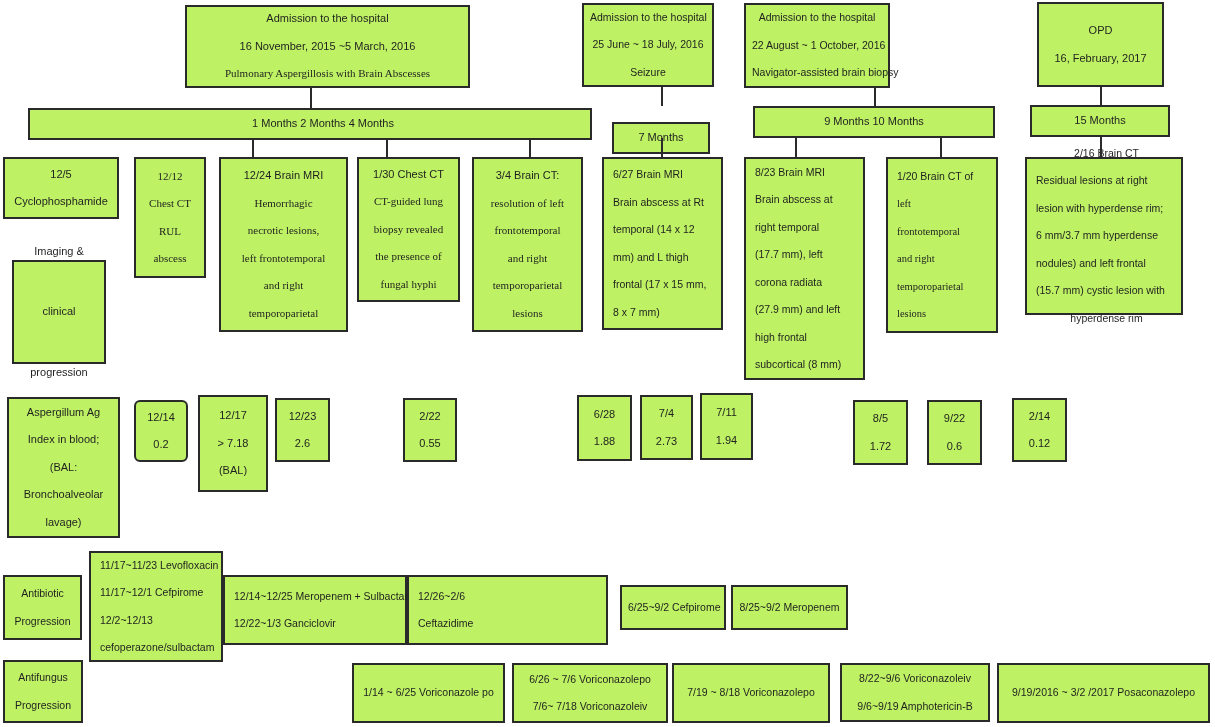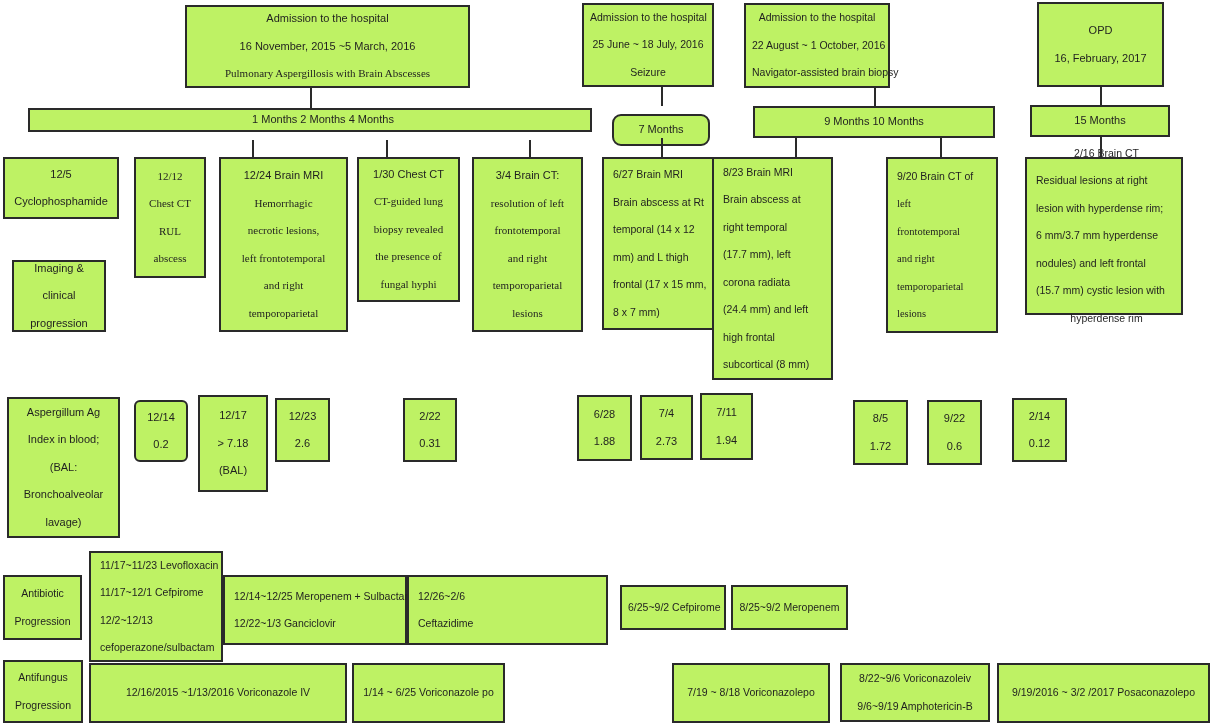--- a/index.html
+++ b/index.html
@@ -50,24 +50,24 @@
     </div>
     <div class="node" style="left: 744px; top: 3px; width: 146px; height: 85px; font-size: 10.5px; border-color: rgb(42, 42, 42);">
       <div class="line" style="text-align: center;">Admission to the hospital</div>
       <div class="line" style="text-align: center;">22 August ~ 1 October, 2016</div>
       <div class="line" style="text-align: center;">Navigator-assisted brain biopsy</div>
     </div>
     <div class="node" style="left: 1037px; top: 2px; width: 127px; height: 85px; font-size: 11px; border-color: rgb(42, 42, 42);">
       <div class="line" style="text-align: center;">OPD</div>
       <div class="line" style="text-align: center;">16, February, 2017</div>
     </div>
-    <div class="node" style="left: 28px; top: 108px; width: 564px; height: 24px; font-size: 11px; border-color: rgb(42, 42, 42); padding-left: 32px;">
+    <div class="node" style="left: 28px; top: 108px; width: 564px; height: 32px; font-size: 11px; border-color: rgb(42, 42, 42); padding-left: 32px;">
       <div class="line" style="text-align: center;">1 Months 2 Months 4 Months</div>
     </div>
-    <div class="node" style="left: 612px; top: 114px; width: 98px; height: 32px; font-size: 11px; border-color: rgb(42, 42, 42); border-radius: 9px;">
+    <div class="node" style="left: 612px; top: 122px; width: 98px; height: 32px; font-size: 11px; border-color: rgb(42, 42, 42);">
       <div class="line" style="text-align: center;">7 Months</div>
     </div>
     <div class="node" style="left: 753px; top: 106px; width: 242px; height: 32px; font-size: 11px; border-color: rgb(42, 42, 42);">
       <div class="line" style="text-align: center;">9 Months 10 Months</div>
     </div>
     <div class="node" style="left: 1030px; top: 105px; width: 140px; height: 32px; font-size: 11px; border-color: rgb(42, 42, 42);">
       <div class="line" style="text-align: center;">15 Months</div>
     </div>
     <div class="node" style="left: 3px; top: 157px; width: 116px; height: 62px; font-size: 11px; border-color: rgb(42, 42, 42);">
       <div class="line" style="text-align: center;">12/5</div>
@@ -103,48 +103,48 @@
       <div class="line serif" style="text-align: center;">lesions</div>
     </div>
     <div class="node leftpad" style="left: 602px; top: 157px; width: 121px; height: 173px; font-size: 10.5px; border-color: rgb(42, 42, 42);">
       <div class="line" style="text-align: left;">6/27 Brain MRI</div>
       <div class="line" style="text-align: left;">Brain abscess at Rt</div>
       <div class="line" style="text-align: left;">temporal (14 x 12</div>
       <div class="line" style="text-align: left;">mm) and L thigh</div>
       <div class="line" style="text-align: left;">frontal (17 x 15 mm,</div>
       <div class="line" style="text-align: left;">8 x 7 mm)</div>
     </div>
-    <div class="node leftpad" style="left: 712px; top: 157px; width: 121px; height: 223px; font-size: 10.5px; border-color: rgb(42, 42, 42);">
+    <div class="node leftpad" style="left: 744px; top: 157px; width: 121px; height: 223px; font-size: 10.5px; border-color: rgb(42, 42, 42);">
       <div class="line" style="text-align: left;">8/23 Brain MRI</div>
       <div class="line" style="text-align: left;">Brain abscess at</div>
       <div class="line" style="text-align: left;">right temporal</div>
       <div class="line" style="text-align: left;">(17.7 mm), left</div>
       <div class="line" style="text-align: left;">corona radiata</div>
-      <div class="line" style="text-align: left;">(24.4 mm) and left</div>
+      <div class="line" style="text-align: left;">(27.9 mm) and left</div>
       <div class="line" style="text-align: left;">high frontal</div>
       <div class="line" style="text-align: left;">subcortical (8 mm)</div>
     </div>
     <div class="node leftpad" style="left: 886px; top: 157px; width: 112px; height: 176px; font-size: 10.5px; border-color: rgb(42, 42, 42);">
-      <div class="line" style="text-align: left;">9/20 Brain CT of</div>
+      <div class="line" style="text-align: left;">1/20 Brain CT of</div>
       <div class="line serif" style="text-align: left;">left</div>
       <div class="line serif" style="text-align: left;">frontotemporal</div>
       <div class="line serif" style="text-align: left;">and right</div>
       <div class="line serif" style="text-align: left;">temporoparietal</div>
       <div class="line serif" style="text-align: left;">lesions</div>
     </div>
     <div class="node leftpad" style="left: 1025px; top: 157px; width: 158px; height: 158px; font-size: 10.5px; border-color: rgb(42, 42, 42);">
       <div class="line" style="text-align: center;">2/16 Brain CT</div>
       <div class="line" style="text-align: left;">Residual lesions at right</div>
       <div class="line" style="text-align: left;">lesion with hyperdense rim;</div>
       <div class="line" style="text-align: left;">6 mm/3.7 mm hyperdense</div>
       <div class="line" style="text-align: left;">nodules) and left frontal</div>
       <div class="line" style="text-align: left;">(15.7 mm) cystic lesion with</div>
       <div class="line" style="text-align: center;">hyperdense rim</div>
     </div>
-    <div class="node" style="left: 12px; top: 260px; width: 94px; height: 72px; font-size: 11px; border-color: rgb(42, 42, 42);">
+    <div class="node" style="left: 12px; top: 260px; width: 94px; height: 104px; font-size: 11px; border-color: rgb(42, 42, 42); gap: 33px;">
       <div class="line" style="text-align: center;">Imaging &amp;</div>
       <div class="line" style="text-align: center;">clinical</div>
       <div class="line" style="text-align: center;">progression</div>
     </div>
     <div class="node" style="left: 7px; top: 397px; width: 113px; height: 141px; font-size: 11px; border-color: rgb(42, 42, 42);">
       <div class="line" style="text-align: center;">Aspergillum Ag</div>
       <div class="line" style="text-align: center;">Index in blood;</div>
       <div class="line" style="text-align: center;">(BAL:</div>
       <div class="line" style="text-align: center;">Bronchoalveolar</div>
       <div class="line" style="text-align: center;">lavage)</div>
@@ -157,21 +157,21 @@
       <div class="line" style="text-align: center;">12/17</div>
       <div class="line" style="text-align: center;">&gt; 7.18</div>
       <div class="line" style="text-align: center;">(BAL)</div>
     </div>
     <div class="node" style="left: 275px; top: 398px; width: 55px; height: 64px; font-size: 11px; border-color: rgb(42, 42, 42);">
       <div class="line" style="text-align: center;">12/23</div>
       <div class="line" style="text-align: center;">2.6</div>
     </div>
     <div class="node" style="left: 403px; top: 398px; width: 54px; height: 64px; font-size: 11px; border-color: rgb(42, 42, 42);">
       <div class="line" style="text-align: center;">2/22</div>
-      <div class="line" style="text-align: center;">0.31</div>
+      <div class="line" style="text-align: center;">0.55</div>
     </div>
     <div class="node" style="left: 577px; top: 395px; width: 55px; height: 66px; font-size: 11px; border-color: rgb(42, 42, 42);">
       <div class="line" style="text-align: center;">6/28</div>
       <div class="line" style="text-align: center;">1.88</div>
     </div>
     <div class="node" style="left: 640px; top: 395px; width: 53px; height: 65px; font-size: 11px; border-color: rgb(42, 42, 42);">
       <div class="line" style="text-align: center;">7/4</div>
       <div class="line" style="text-align: center;">2.73</div>
     </div>
     <div class="node" style="left: 700px; top: 393px; width: 53px; height: 67px; font-size: 11px; border-color: rgb(42, 42, 42);">
@@ -211,25 +211,26 @@
     <div class="node" style="left: 620px; top: 585px; width: 106px; height: 45px; font-size: 10.5px; border-color: rgb(42, 42, 42);">
       <div class="line" style="text-align: center;">6/25~9/2 Cefpirome</div>
     </div>
     <div class="node" style="left: 731px; top: 585px; width: 117px; height: 45px; font-size: 10.5px; border-color: rgb(42, 42, 42);">
       <div class="line" style="text-align: center;">8/25~9/2 Meropenem</div>
     </div>
     <div class="node" style="left: 3px; top: 660px; width: 80px; height: 63px; font-size: 10.5px; border-color: rgb(42, 42, 42);">
       <div class="line" style="text-align: center;">Antifungus</div>
       <div class="line" style="text-align: center;">Progression</div>
     </div>
-    <div class="node" style="left: 89px; top: 663px; width: 258px; height: 60px; font-size: 10.5px; border-color: rgb(42, 42, 42);">
-      <div class="line" style="text-align: center;">12/16/2015 ~1/13/2016 Voriconazole IV</div>
-    </div>
     <div class="node" style="left: 352px; top: 663px; width: 153px; height: 60px; font-size: 10.5px; border-color: rgb(42, 42, 42);">
       <div class="line" style="text-align: center;">1/14 ~ 6/25 Voriconazole po</div>
+    </div>
+    <div class="node" style="left: 512px; top: 663px; width: 156px; height: 60px; font-size: 10.5px; border-color: rgb(42, 42, 42);">
+      <div class="line" style="text-align: center;">6/26 ~ 7/6 Voriconazolepo</div>
+      <div class="line" style="text-align: center;">7/6~ 7/18 Voriconazoleiv</div>
     </div>
     <div class="node" style="left: 672px; top: 663px; width: 158px; height: 60px; font-size: 10.5px; border-color: rgb(42, 42, 42);">
       <div class="line" style="text-align: center;">7/19 ~ 8/18 Voriconazolepo</div>
     </div>
     <div class="node" style="left: 840px; top: 663px; width: 150px; height: 59px; font-size: 10.5px; border-color: rgb(42, 42, 42);">
       <div class="line" style="text-align: center;">8/22~9/6 Voriconazoleiv</div>
       <div class="line" style="text-align: center;">9/6~9/19 Amphotericin-B</div>
     </div>
     <div class="node" style="left: 997px; top: 663px; width: 213px; height: 60px; font-size: 10.5px; border-color: rgb(42, 42, 42);">
       <div class="line" style="text-align: center;">9/19/2016 ~ 3/2 /2017 Posaconazolepo</div>

